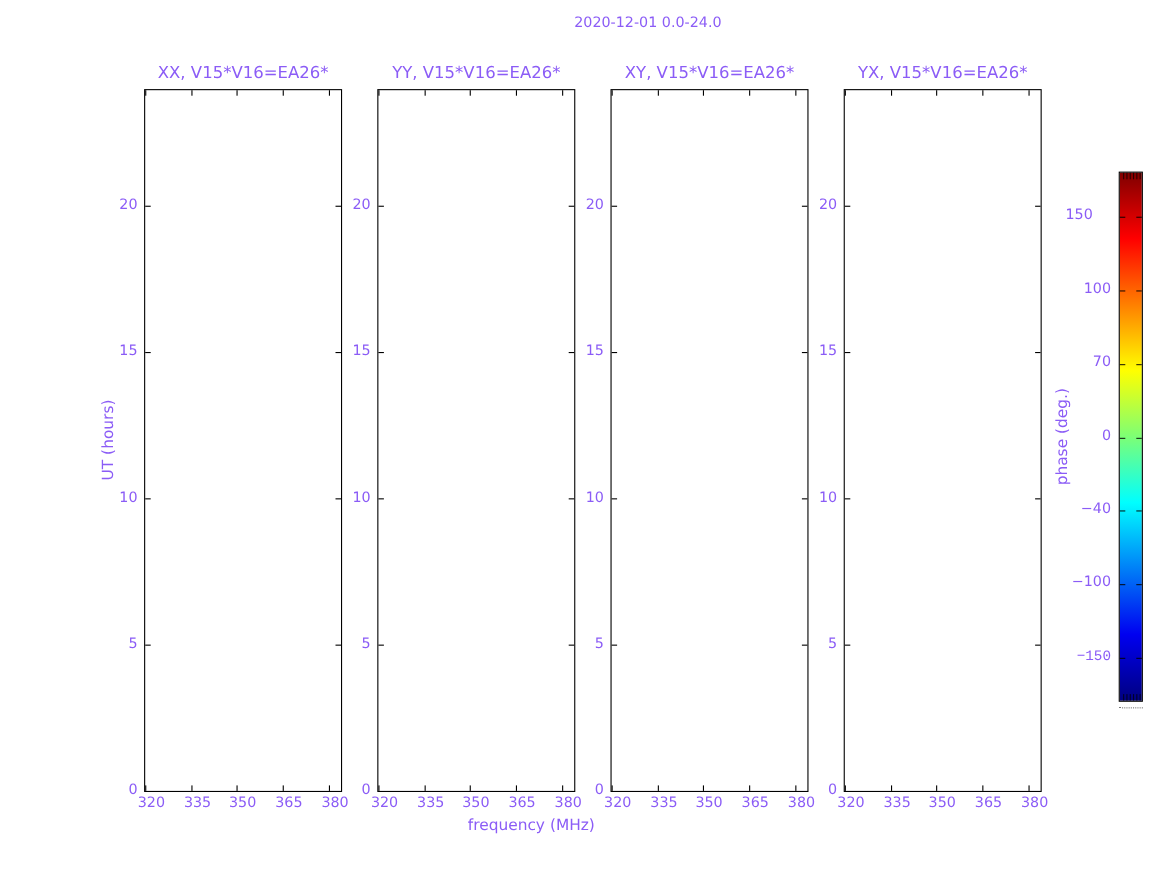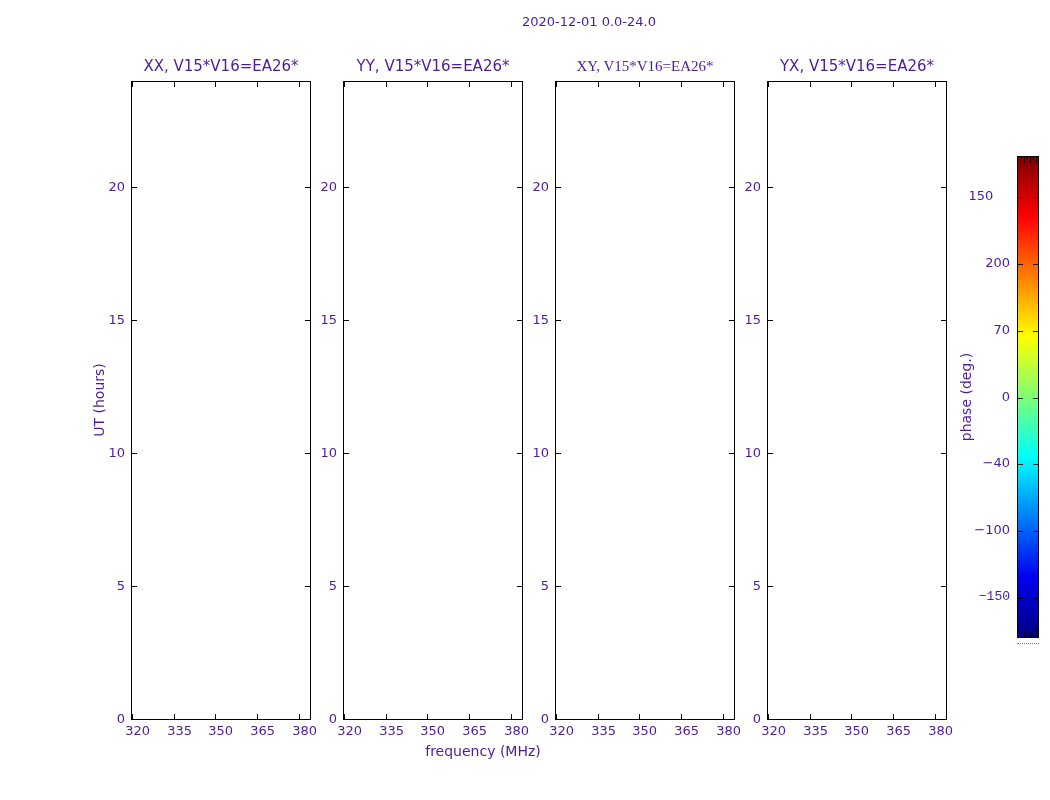--- a/index.html
+++ b/index.html
@@ -1,17 +1,17 @@
 <!DOCTYPE html>
 <html><head>
 <meta charset="utf-8">
 <style>
   html,body{margin:0;padding:0;background:#fff;}
   .fig{position:relative;width:1050px;height:800px;background:#ffffff;
-       font-family:"DejaVu Sans",sans-serif;color:#4c1d95;overflow:hidden;}
+       font-family:"DejaVu Sans",sans-serif;color:#8b5cf6;overflow:hidden;}
   .panel{position:absolute;top:81px;width:180px;height:639px;border:1px solid #000;
          box-sizing:border-box;background:#fff;}
   .ptitle{position:absolute;top:57px;width:180px;height:18px;line-height:18px;
           text-align:center;font-size:15px;white-space:nowrap;}
   .figtitle{position:absolute;left:589px;top:21px;transform:translate(-50%,-50%);
             font-size:13px;white-space:nowrap;}
   .xaxlabel{position:absolute;left:483px;top:751px;transform:translate(-50%,-50%);
             font-size:14px;white-space:nowrap;text-align:center;}
   .yaxlabel{position:absolute;left:99px;top:400px;transform:translate(-50%,-50%) rotate(-90deg);
             font-size:14px;white-space:nowrap;}
@@ -99,21 +99,21 @@
   <div class="xlab" style="left:368px;">335</div>
   <div class="xlab" style="left:409px;">350</div>
   <div class="xlab" style="left:451px;">365</div>
   <div class="xlab" style="left:493px;">380</div>
   <div class="ylab" style="left:301px;top:179px;">20</div>
   <div class="ylab" style="left:301px;top:312px;">15</div>
   <div class="ylab" style="left:301px;top:445px;">10</div>
   <div class="ylab" style="left:301px;top:578px;">5</div>
   <div class="ylab" style="left:301px;top:711px;">0</div>
 
-  <div class="ptitle" style="left:555px;font-family:Liberation Serif, serif;">XY, V15*V16=EA26*</div>
+  <div class="ptitle" style="left:555px;">XY, V15*V16=EA26*</div>
   <div class="panel" style="left:555px;"></div>
   <div class="tkv" style="left:556px;top:714px;"></div>
   <div class="tkv" style="left:598px;top:714px;"></div>
   <div class="tkv" style="left:639px;top:714px;"></div>
   <div class="tkv" style="left:681px;top:714px;"></div>
   <div class="tkv" style="left:723px;top:714px;"></div>
   <div class="tkv" style="left:556px;top:82px;"></div>
   <div class="tkv" style="left:598px;top:82px;"></div>
   <div class="tkv" style="left:639px;top:82px;"></div>
   <div class="tkv" style="left:681px;top:82px;"></div>
@@ -192,20 +192,20 @@
     <div class="cbtk" style="right:0;top:241px;"></div>
     <div class="cbtk" style="left:0;top:307px;"></div>
     <div class="cbtk" style="right:0;top:307px;"></div>
     <div class="cbtk" style="left:0;top:374px;"></div>
     <div class="cbtk" style="right:0;top:374px;"></div>
     <div class="cbtk" style="left:0;top:441px;"></div>
     <div class="cbtk" style="right:0;top:441px;"></div>
   </div>
   <div class="cbdots"></div>
   <div class="cblab" style="top:188px;text-align:center;">150</div>
-  <div class="cblab" style="top:255px;">200</div>
+  <div class="cblab" style="top:255px;">100</div>
   <div class="cblab" style="top:322px;">70</div>
   <div class="cblab" style="top:389px;">0</div>
   <div class="cblab" style="top:455px;">−40</div>
   <div class="cblab" style="top:522px;">−100</div>
   <div class="cblab" style="top:589px;font-family:Liberation Mono, monospace;">−150</div>
 
 </div>
 
 </body></html>

